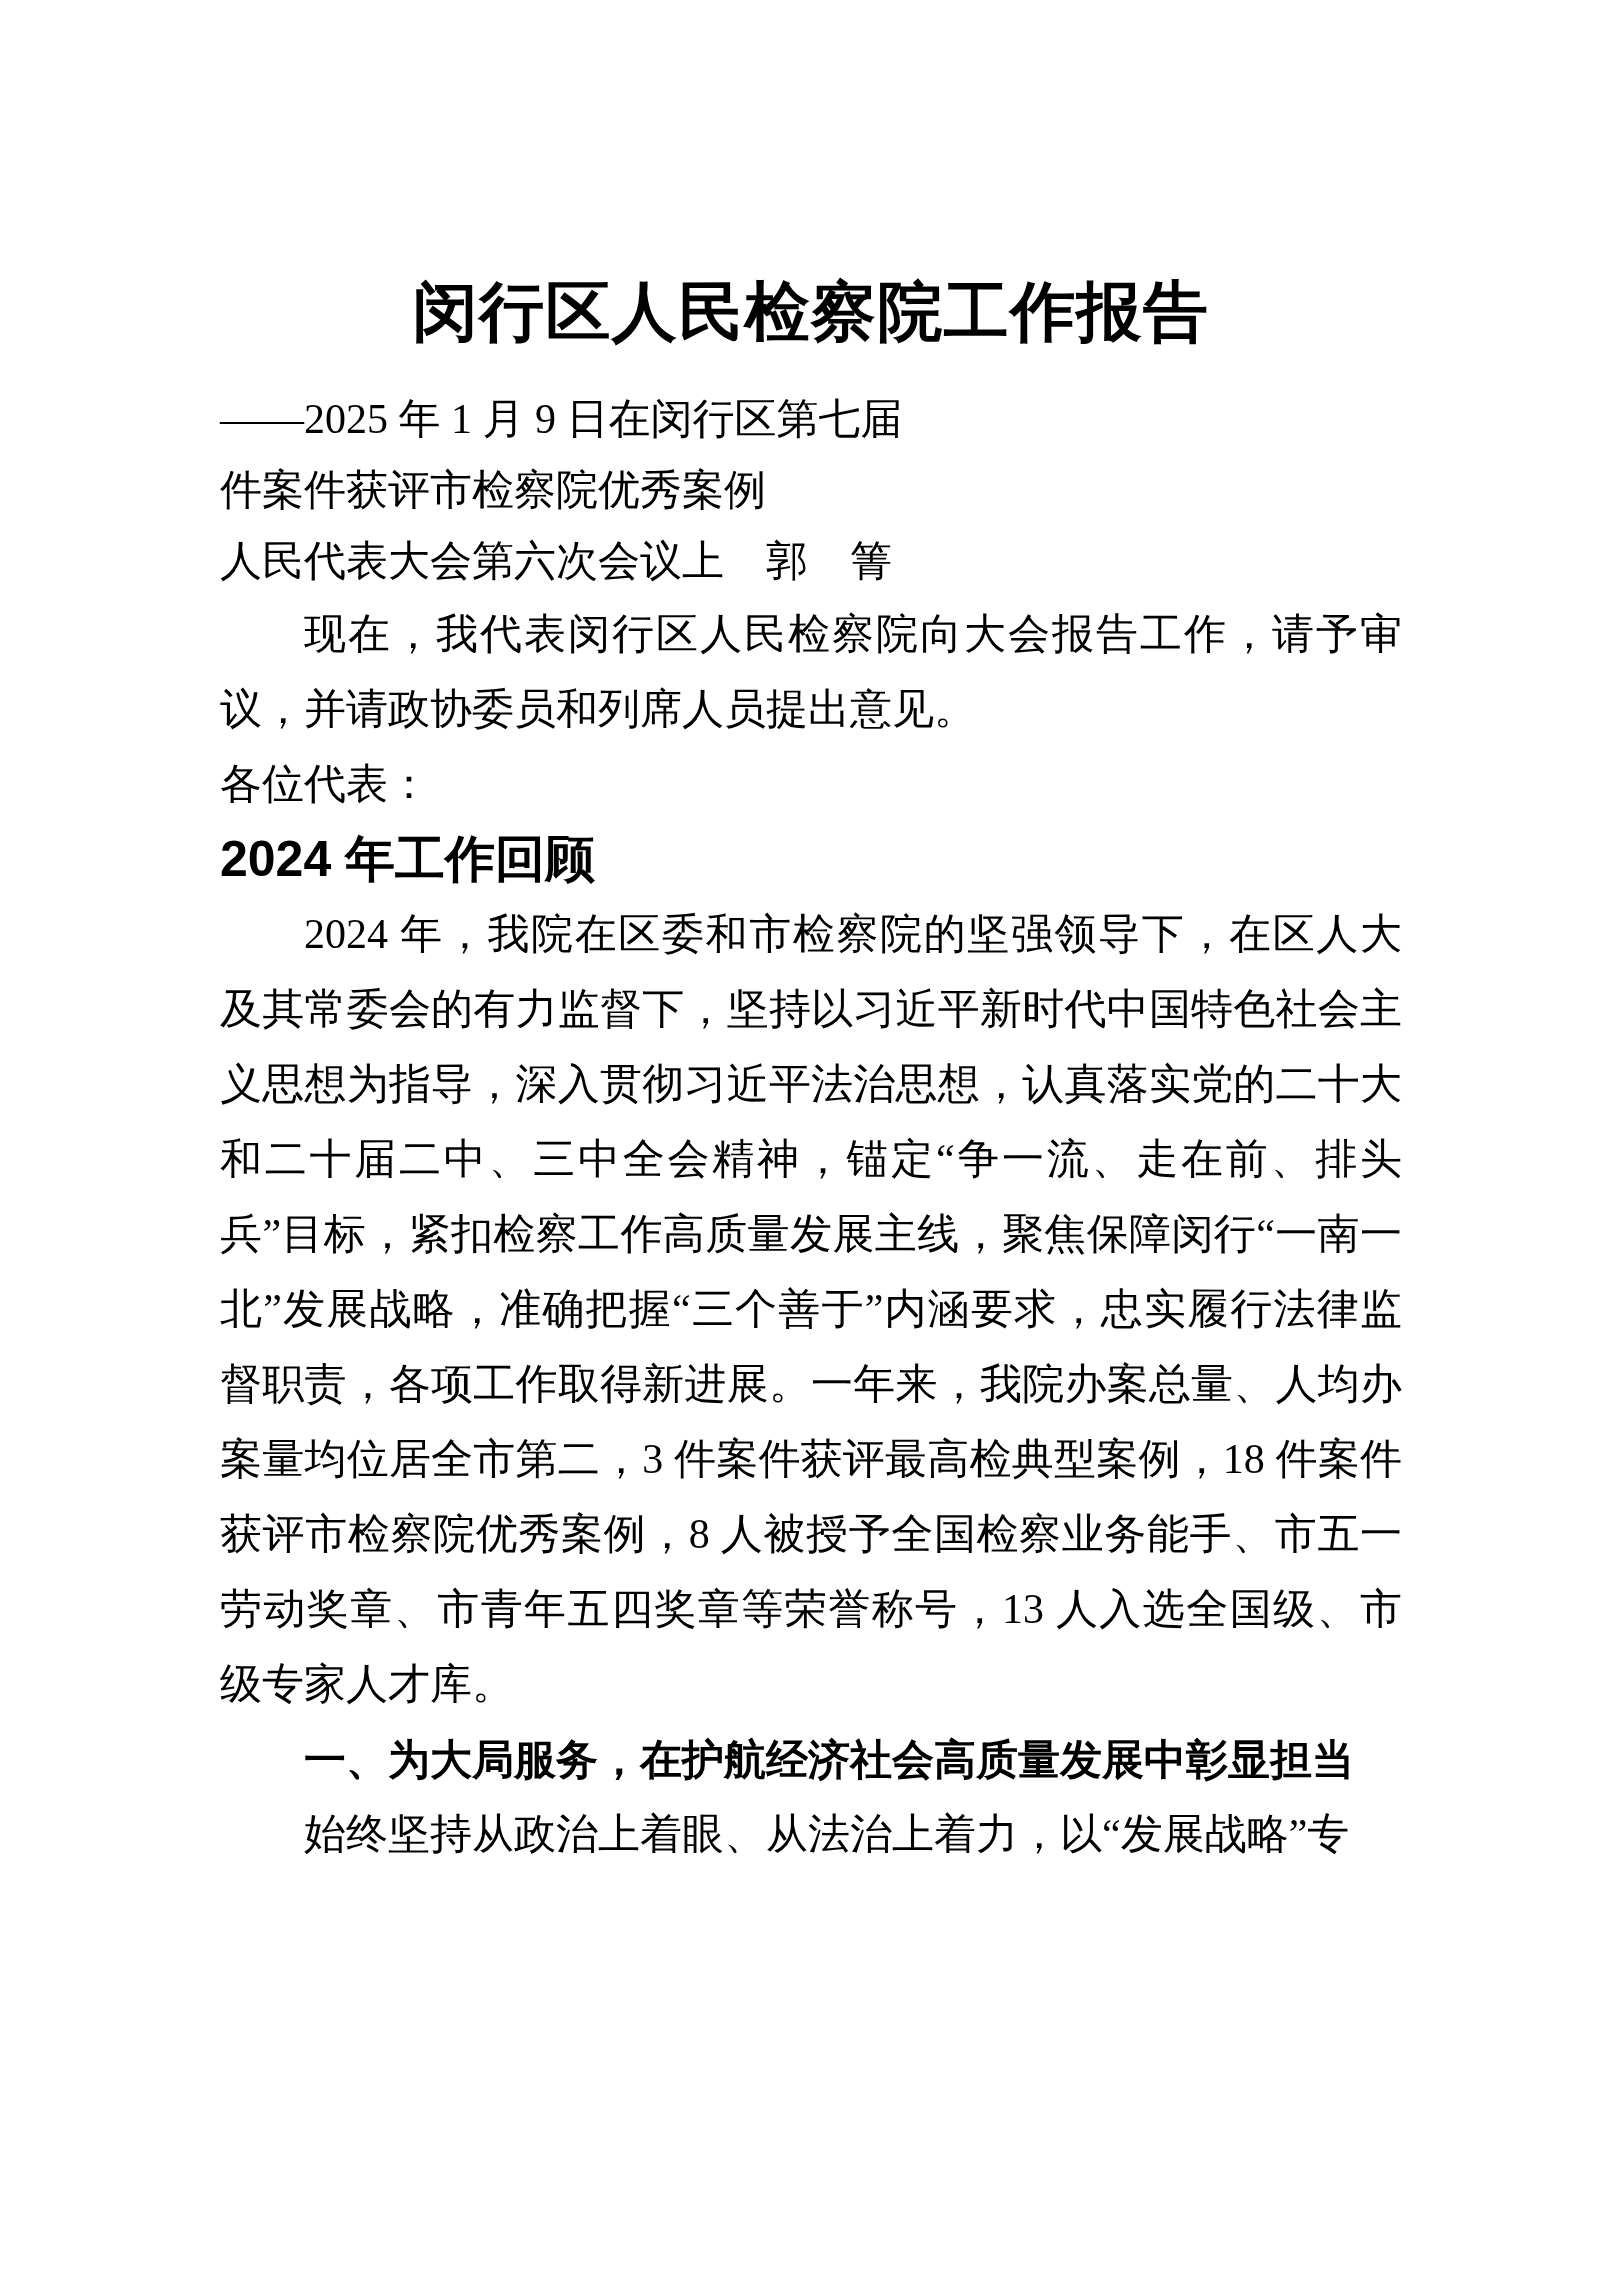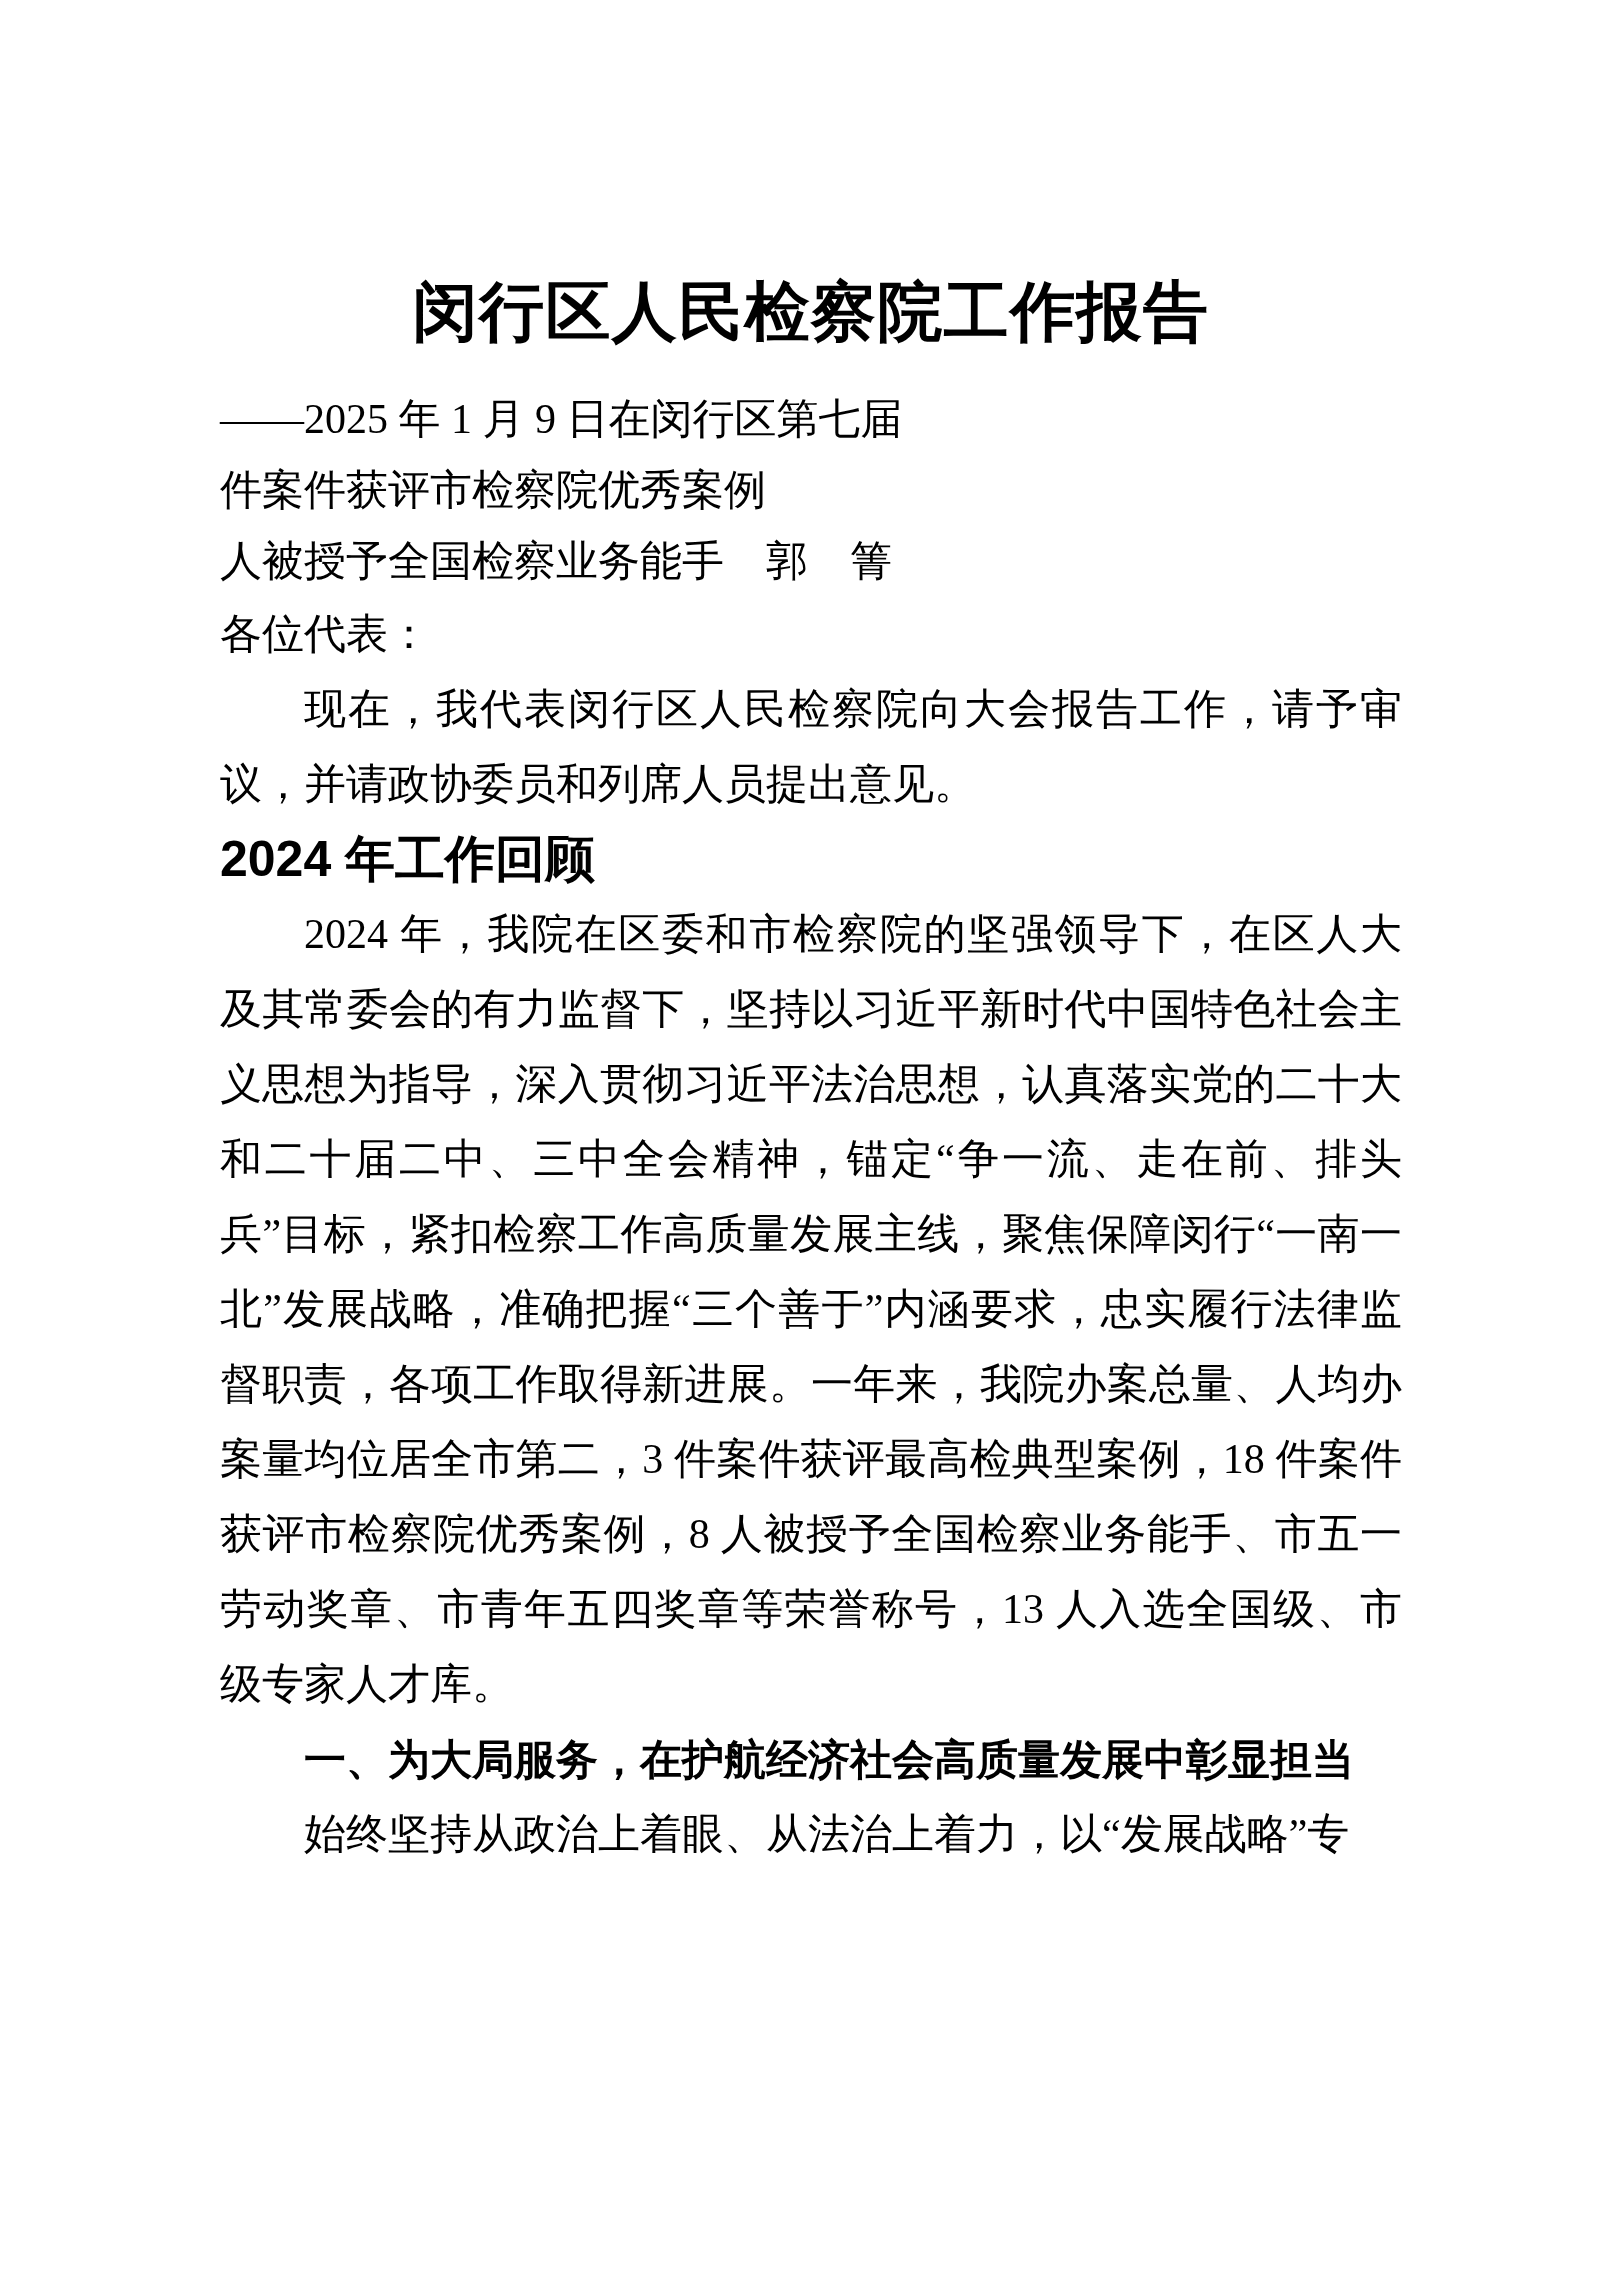--- a/index.html
+++ b/index.html
@@ -80,28 +80,28 @@
 <body>
 
 <div class="page">
   <div class="content">
 
     <h1 class="doc-title">闵行区人民检察院工作报告</h1>
 
     <div class="subtitle">
       <div>——2025 年 1 月 9 日在闵行区第七届</div>
       <div>件案件获评市检察院优秀案例</div>
-      <div>人被授予全国检察业务能手　郭　箐</div>
+      <div>人民代表大会第六次会议上　郭　箐</div>
     </div>
 
     <div class="body-text">
 
+      <p class="para">现在，我代表闵行区人民检察院向大会报告工作，请予审议，并请政协委员和列席人员提出意见。</p>
+
       <p class="para salutation" style="text-indent:0;">各位代表：</p>
-
-      <p class="para">现在，我代表闵行区人民检察院向大会报告工作，请予审议，并请政协委员和列席人员提出意见。</p>
 
       <h2 class="center-heading">2024 年工作回顾</h2>
 
       <p class="para">2024 年，我院在区委和市检察院的坚强领导下，在区人大及其常委会的有力监督下，坚持以习近平新时代中国特色社会主义思想为指导，深入贯彻习近平法治思想，认真落实党的二十大和二十届二中、三中全会精神，锚定“争一流、走在前、排头兵”目标，紧扣检察工作高质量发展主线，聚焦保障闵行“一南一北”发展战略，准确把握“三个善于”内涵要求，忠实履行法律监督职责，各项工作取得新进展。一年来，我院办案总量、人均办案量均位居全市第二，3 件案件获评最高检典型案例，18 件案件获评市检察院优秀案例，8 人被授予全国检察业务能手、市五一劳动奖章、市青年五四奖章等荣誉称号，13 人入选全国级、市级专家人才库。</p>
 
       <h3 class="sub-heading">一、为大局服务，在护航经济社会高质量发展中彰显担当</h3>
 
       <p class="para">始终坚持从政治上着眼、从法治上着力，以“发展战略”专</p>
 
     </div>

